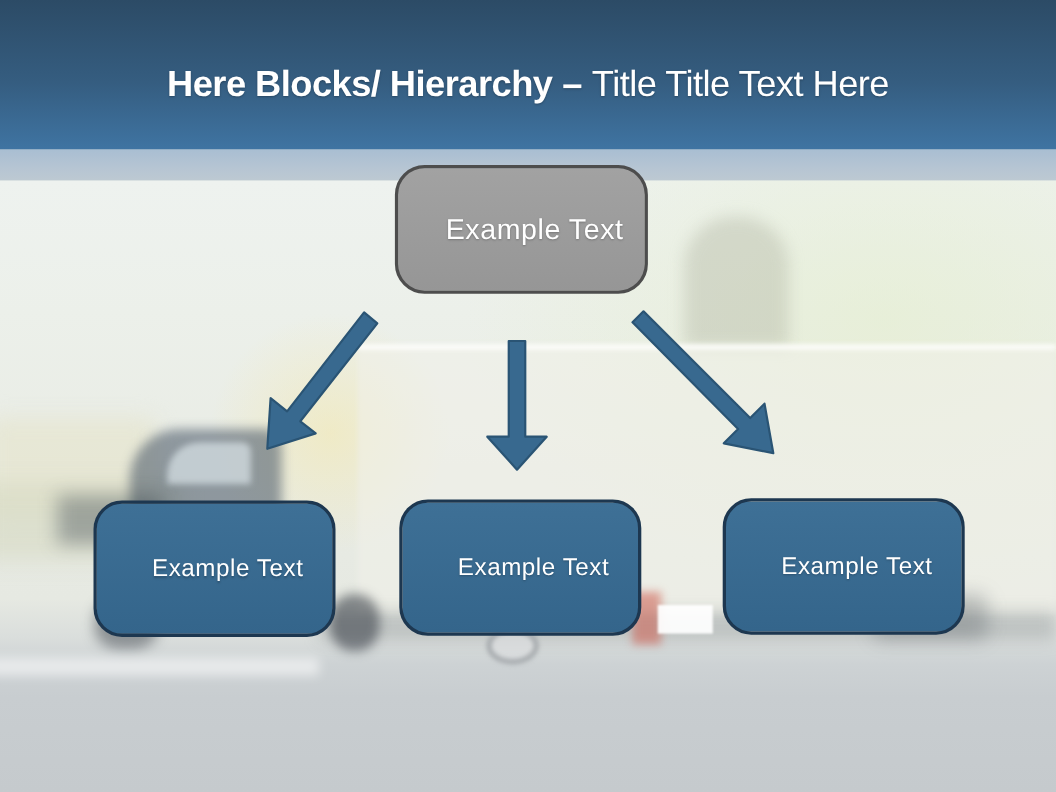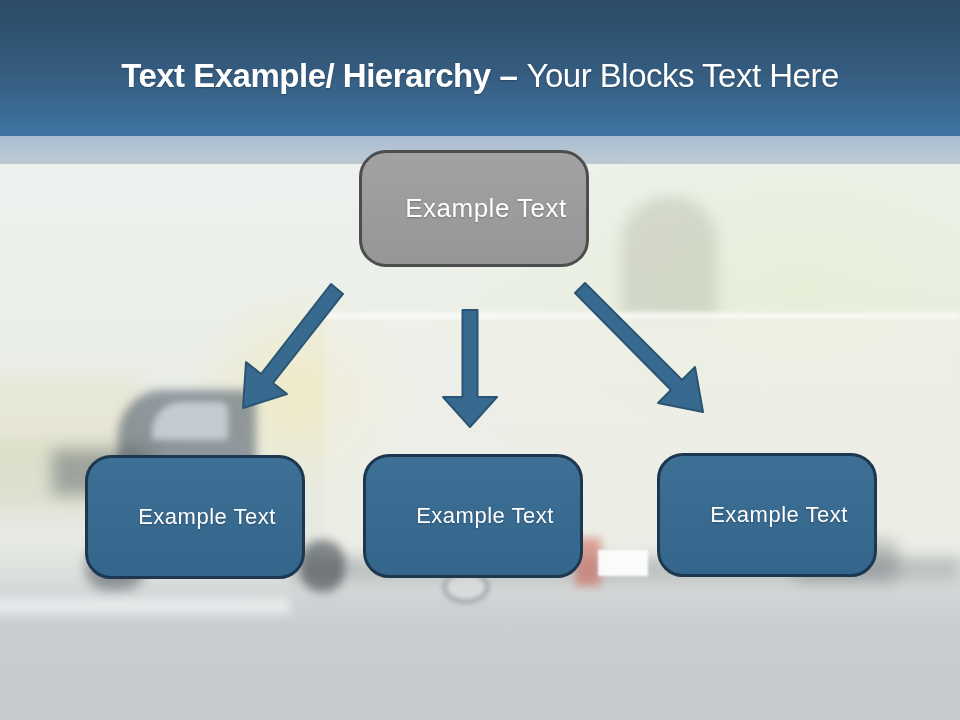--- a/index.html
+++ b/index.html
@@ -84,21 +84,21 @@
     <div class="ph wheel2"></div>
     <div class="ph hub"></div>
     <div class="ph wheels-right"></div>
     <div class="ph red-blob"></div>
     <div class="ph white-rect"></div>
     <div class="ph road-stripe"></div>
   </div>
 
   <header class="header">
     <h1>
-      <span class="t-bold">Text Example/ Hierarchy</span><span class="t-sep">–</span><span class="t-reg">Your Blocks Text Here</span>
+      <span class="t-bold">Here Blocks/ Hierarchy</span><span class="t-sep">–</span><span class="t-reg">Title Title Text Here</span>
     </h1>
   </header>
   <div class="band"></div>
 
   <svg class="arrows" viewBox="0 0 960 720">
     <polygon points="331,284 261,374 246,362 243,408 287,394 273,383 343,294"></polygon>
     <polygon points="462.5,310 462.5,397 443,397 470,427 497,397 477.5,397 477.5,310"></polygon>
     <polygon points="575,293 671,390 658,403 703,412 695,367 682,380 585,283"></polygon>
   </svg>
 

